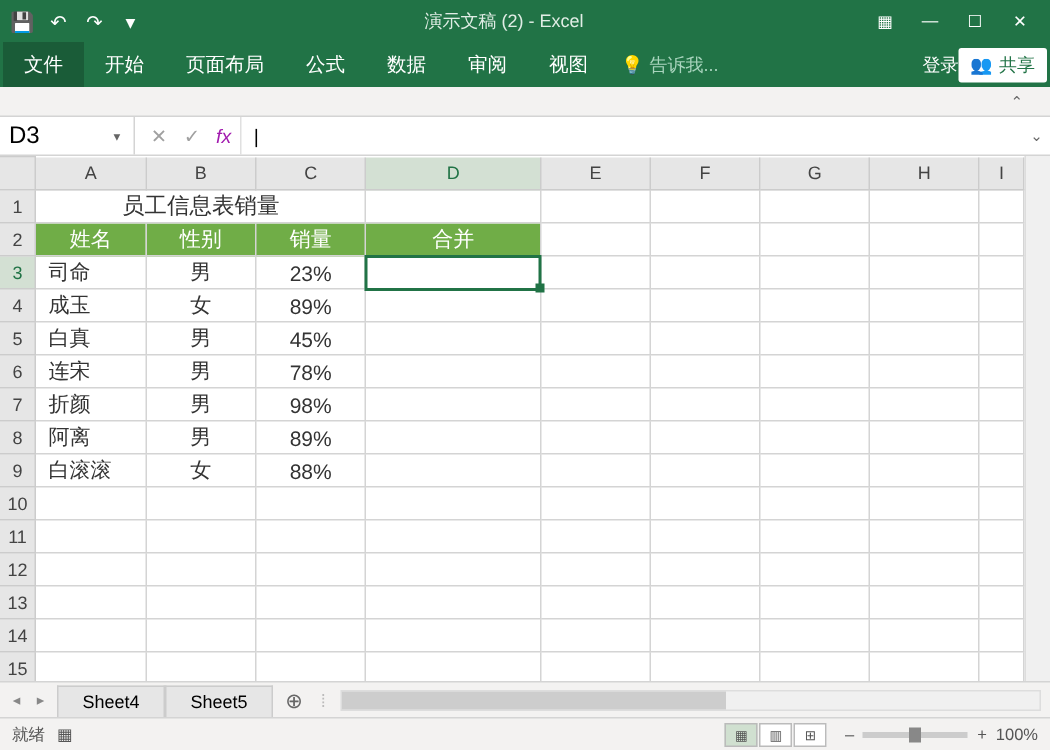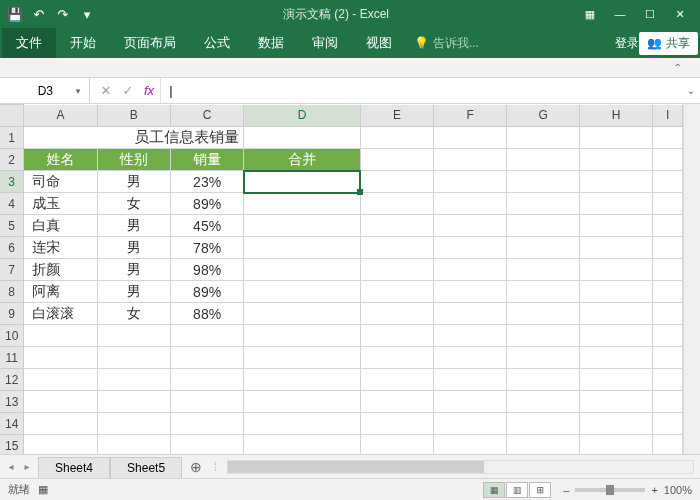--- a/index.html
+++ b/index.html
@@ -17,36 +17,36 @@
 .rtab.file { background: #1a5c38; }
 .tell-me { color: #a8d4bd; font-size: 12px; margin-left: 8px; display: flex; align-items: center; gap: 4px; }
 .spacer { flex: 1; }
 .signin { color: #fff; font-size: 12px; cursor: pointer; }
 .share-btn { background: #fff; color: #217346; font-size: 12px; padding: 3px 8px; border-radius: 2px; display: flex; align-items: center; gap: 4px; cursor: pointer; }
 
 .ribbon-collapse { height: 20px; background: #f3f2f1; border-bottom: 1px solid #d4d4d4; display: flex; justify-content: flex-end; align-items: center; padding-right: 18px; font-size: 10px; color: #666; }
 
 .formula-row { display: flex; align-items: center; height: 26px; border-bottom: 1px solid #d4d4d4; background: #fff; }
 .namebox { width: 90px; border-right: 1px solid #d4d4d4; height: 100%; display: flex; align-items: center; }
-.namebox input { border: none; width: 70px; padding: 0 17px; font-size: 12px; outline: none; text-align: right; }
+.namebox input { border: none; width: 70px; padding: 0 6px; font-size: 16px; outline: none; }
 .namebox-dd { width: 16px; text-align: center; color: #666; font-size: 9px; cursor: pointer; }
 .fx-controls { display: flex; align-items: center; gap: 2px; padding: 0 6px; border-right: 1px solid #e0e0e0; height: 100%; }
 .fx-btn { width: 20px; text-align: center; color: #a0a0a0; font-size: 13px; cursor: pointer; }
 .fx-label { color: #a21caf; font-style: italic; font-size: 13px; margin-left: 4px; }
 .formula-input { flex: 1; height: 100%; display: flex; align-items: center; padding: 0 8px; font-size: 13px; cursor: text; }
 .formula-expand { width: 18px; text-align: center; color: #666; font-size: 10px; cursor: pointer; }
 
 .grid-area { flex: 1; display: flex; overflow: hidden; }
 .grid-wrap { flex: 1; position: relative; overflow: hidden; }
 table.grid { border-collapse: collapse; table-layout: fixed; }
 .col-h { height: 22px; background: #e6e6e6; border: 1px solid #ccc; border-top: none; font-size: 12px; color: #444; text-align: center; font-weight: normal; }
 .row-h { width: 24px; background: #e6e6e6; border: 1px solid #ccc; border-left: none; font-size: 12px; color: #444; text-align: center; font-weight: normal; }
 .row-h.sel, .col-h.sel { background: #d3e0d3; color: #217346; }
 td.cell { border: 1px solid #d4d4d4; font-size: 14px; padding: 0 4px; height: 22px; text-align: center; color: #333; }
-td.cell.merged-title { font-size: 15px; text-align: right; }
+td.cell.merged-title { font-size: 15px; text-align: center; }
 td.cell.header-green { background: #70ad47; color: #fff; font-weight: normal; }
 td.cell.left { text-align: left; padding-left: 8px; }
 td.cell.active { outline: 2px solid #217346; outline-offset: -1px; position: relative; }
 td.cell.active::after { content: ''; position: absolute; right: -3px; bottom: -3px; width: 6px; height: 6px; background: #217346; }
 
 .sheet-tabs { height: 24px; background: #f3f2f1; border-top: 1px solid #d4d4d4; display: flex; align-items: center; font-size: 12px; }
 .tab-nav { display: flex; padding: 0 4px; gap: 2px; }
 .tab-nav-btn { width: 14px; text-align: center; color: #888; cursor: pointer; font-size: 10px; }
 .sheet-tab { padding: 3px 16px; border: 1px solid #ccc; border-bottom: none; background: #e6e6e6; cursor: pointer; margin-top: 2px; }
 .sheet-tab.active { background: #fff; border-bottom: 1px solid #fff; }

